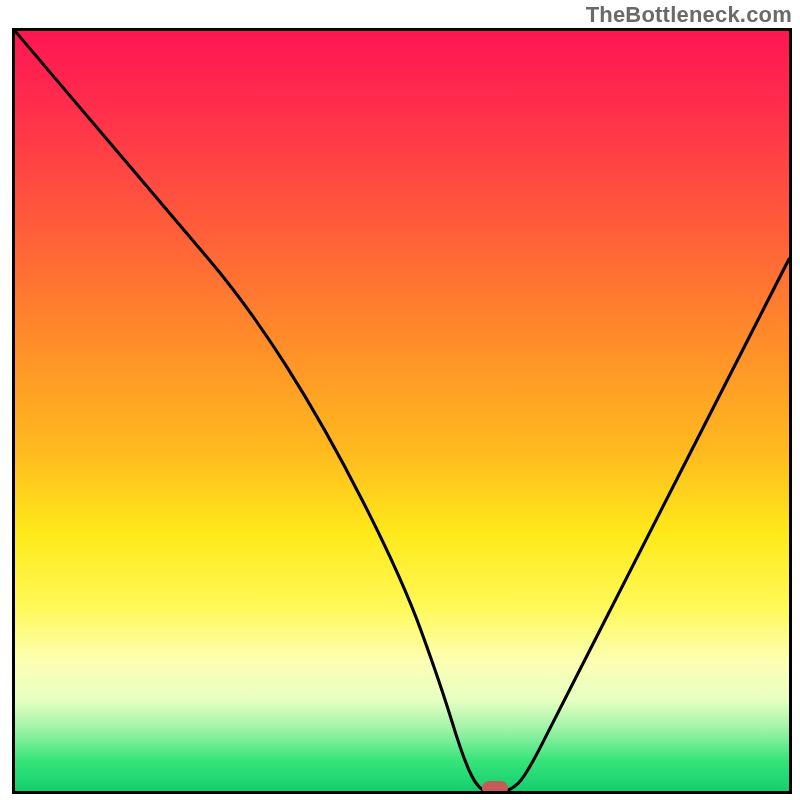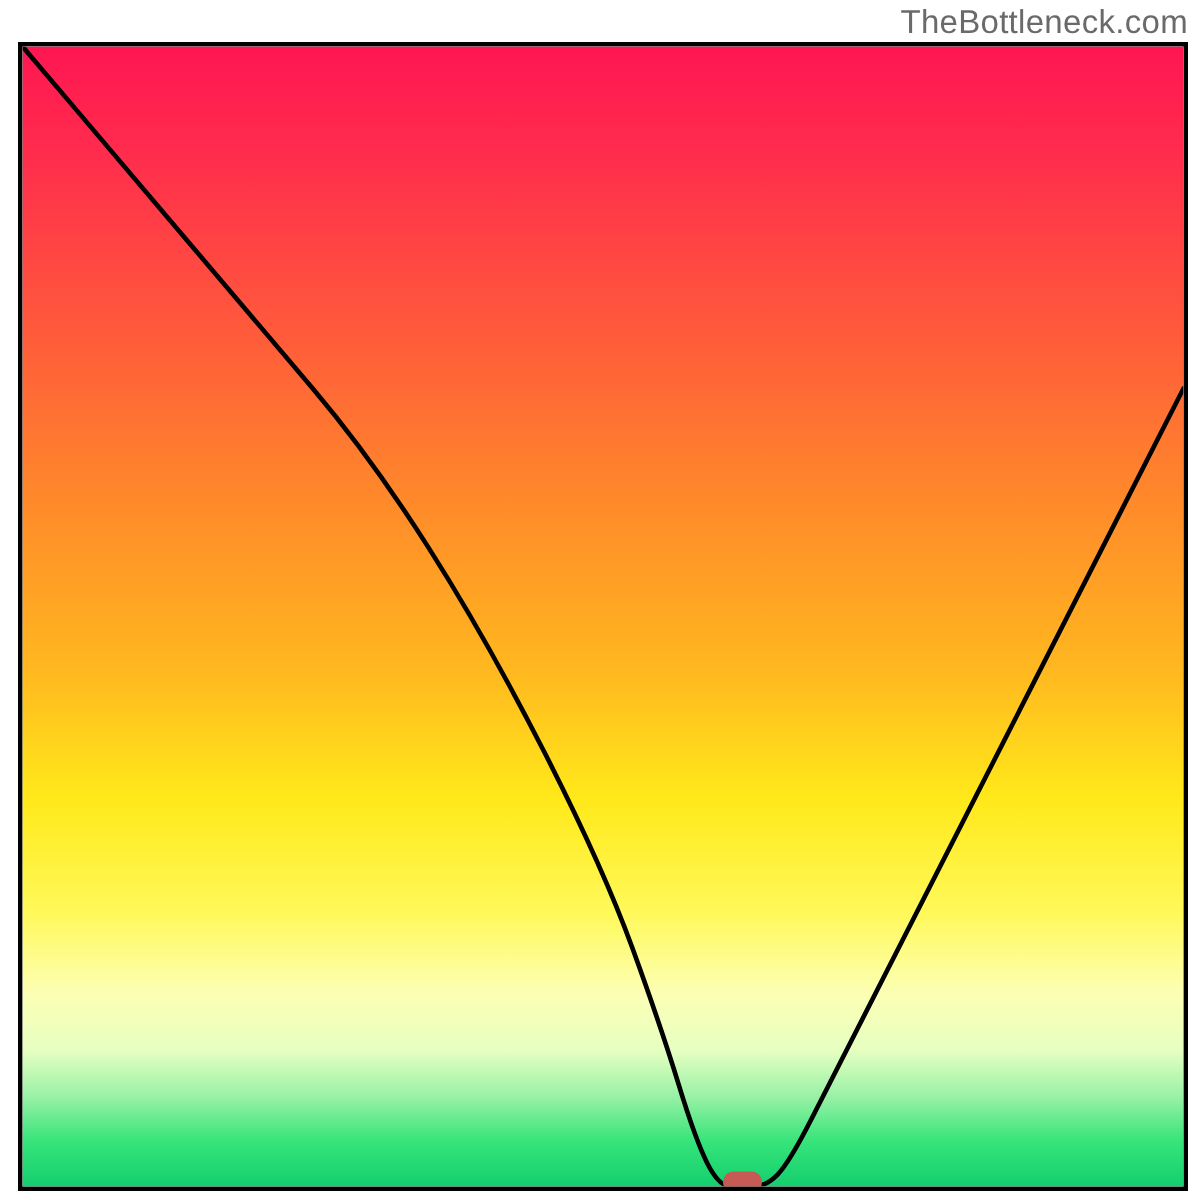--- a/index.html
+++ b/index.html
@@ -13,21 +13,21 @@
   .canvas {
     position: relative;
     width: 800px;
     height: 800px;
   }
   .watermark {
     position: absolute;
     top: 2px;
     right: 8px;
     font-size: 22px;
-    font-weight: 400;
+    font-weight: 700;
     color: #6a6a6a;
     letter-spacing: 0.2px;
     z-index: 10;
     margin-left: 48px;
   }
   
   .frame {
     position: absolute;
     left: 12px;
     top: 28px;

